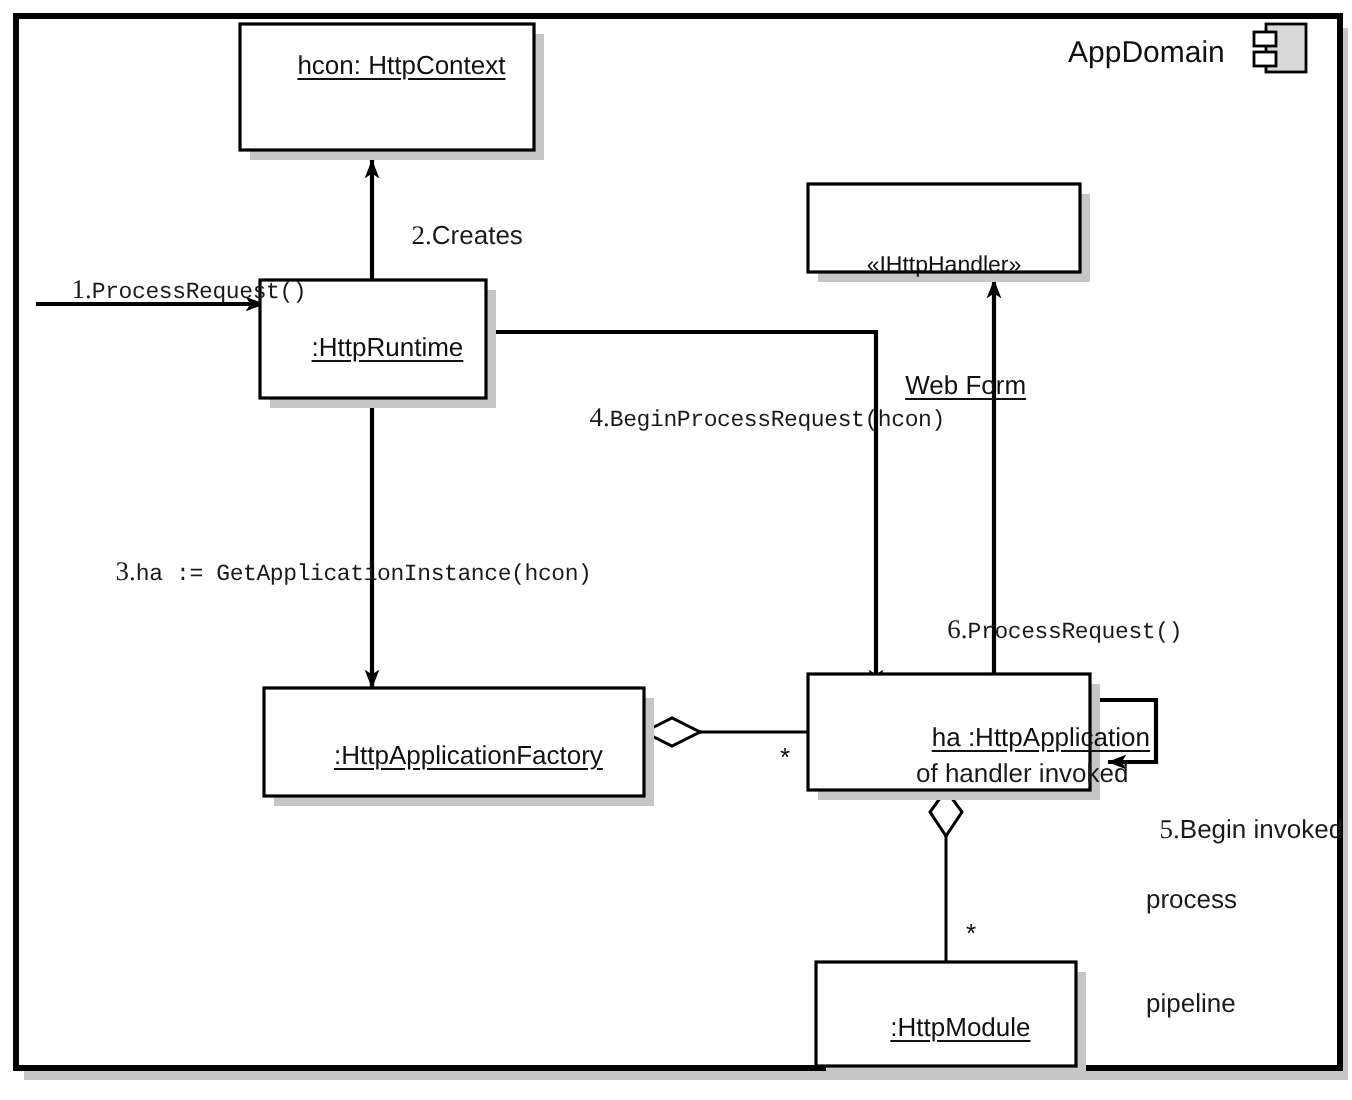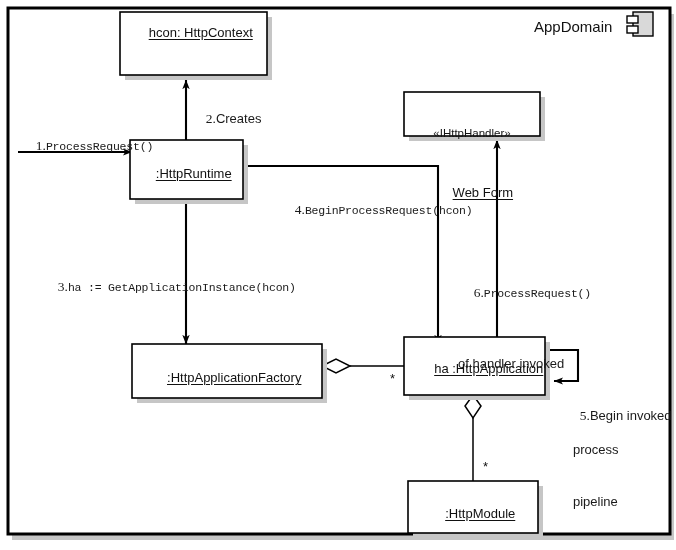--- a/index.html
+++ b/index.html
@@ -144,21 +144,21 @@
   </div>
 
   <div class="boxtext" style="left:130px; top:151px; width:113px;">
     <span class="uline">:HttpRuntime</span>
   </div>
 
   <div class="boxtext" style="left:132px; top:355px; width:190px;">
     <span class="uline">:HttpApplicationFactory</span>
   </div>
 
-  <div class="boxtext" style="left:404px; top:346px; width:155px;">
+  <div class="boxtext" style="left:420px; top:346px; width:155px;text-align:right;">
     <span class="uline">ha :HttpApplication</span>
   </div>
 
   <div class="boxtext" style="left:408px; top:491px; width:130px;">
     <span class="uline">:HttpModule</span>
   </div>
 
   <div class="lbl" style="left:18px; top:118px;">
     <span class="num">1.</span><span class="mono">ProcessRequest()</span>
   </div>
@@ -174,21 +174,21 @@
   <div class="lbl" style="left:277px; top:182px;">
     <span class="num">4.</span><span class="mono">BeginProcessRequest(hcon)</span>
   </div>
 
   <div class="lbl" style="left:562px; top:388px; width:104px;">
     <span class="num">5.</span><span class="sans">Begin invoked</span>
     <div class="sans" style="margin-left:11px;">process</div>
     <div class="sans" style="margin-left:11px;">pipeline</div>
   </div>
 
-  <div class="lbl" style="left:447px; top:228px;">
+  <div class="lbl" style="left:447px; top:251px;">
     <div>
       <span class="num">6.</span><span class="mono">ProcessRequest()</span>
     </div>
     <div class="sans" style="margin-left:11px;">of handler invoked</div>
   </div>
 
   <div class="mult" style="left:390px; top:371px;">*</div>
 
   <div class="mult" style="left:483px; top:459px;">*</div>
 

